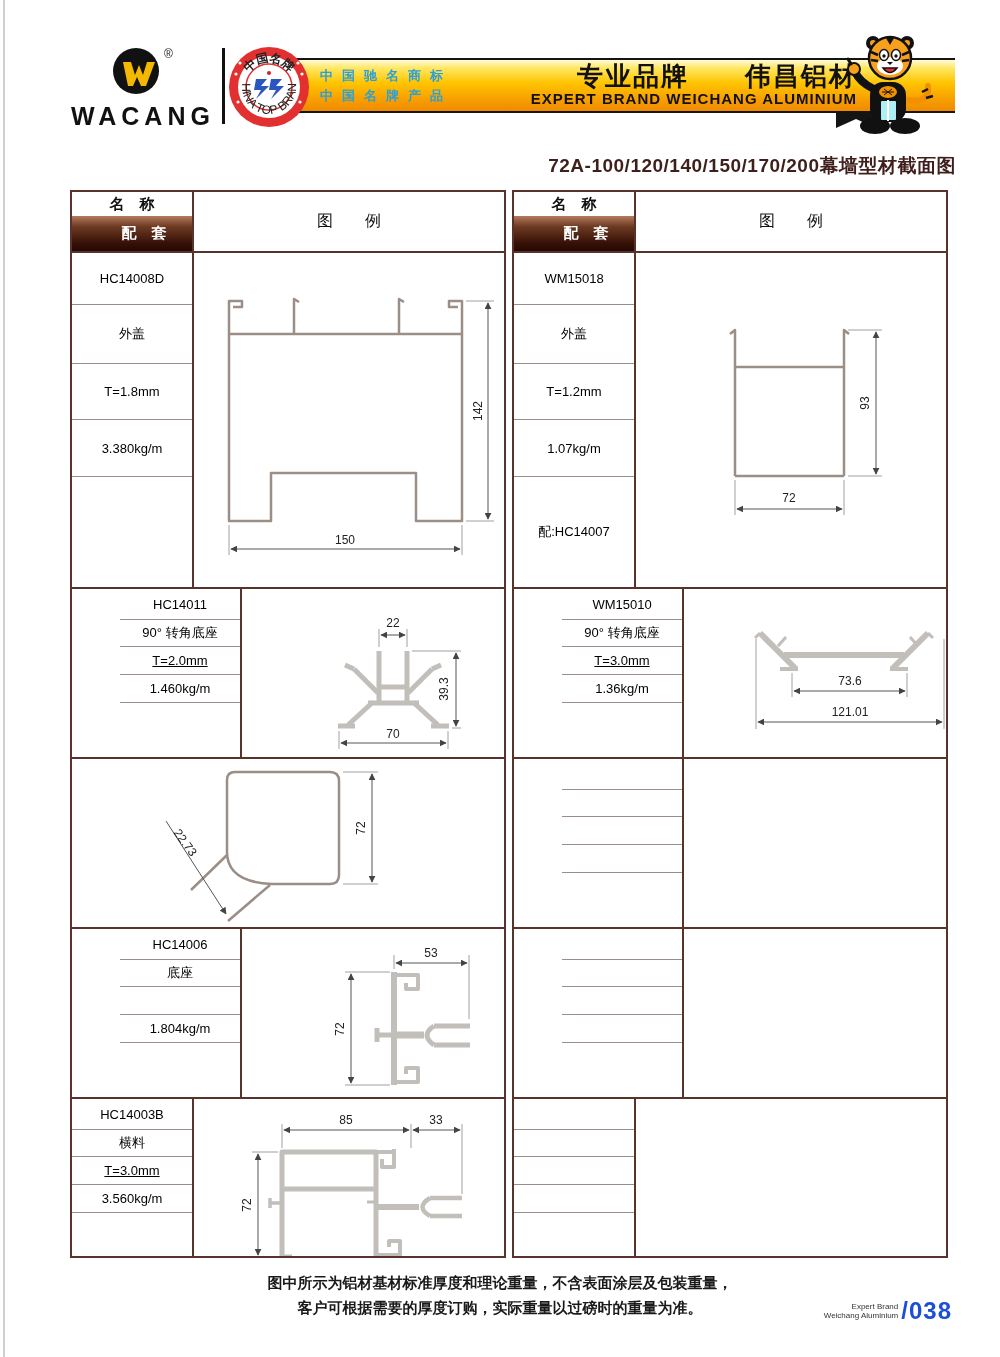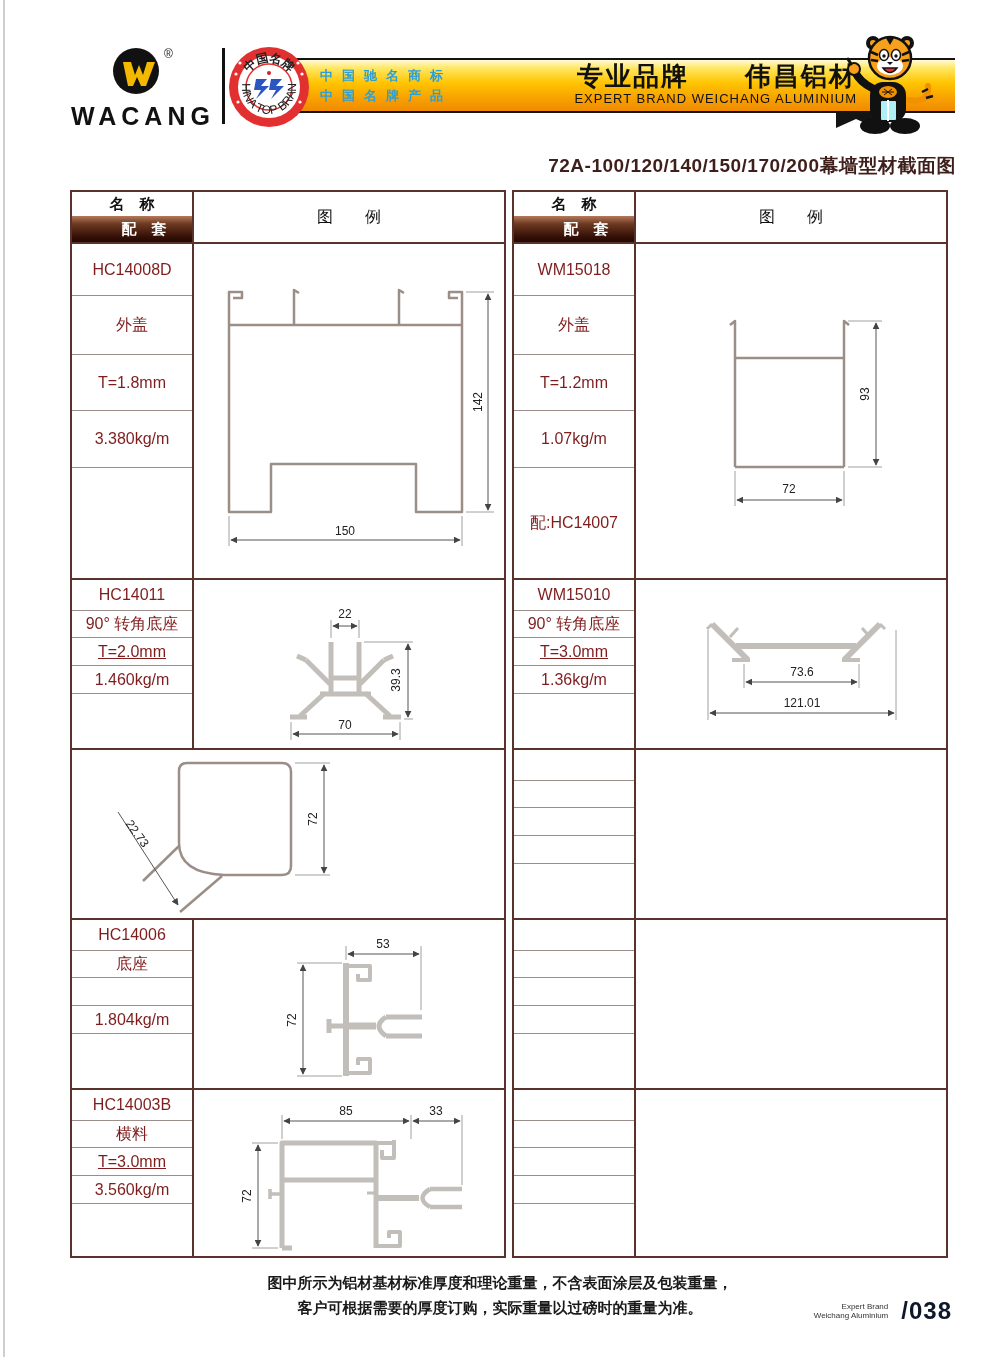--- a/index.html
+++ b/index.html
@@ -11,56 +11,56 @@
   .logo-mark{position:relative;height:56px;}
   .logo-text{font-size:25px;font-weight:bold;letter-spacing:5px;color:#111;margin-top:2px;}
   .divider{position:absolute;left:222px;top:48px;width:3px;height:76px;background:#111;}
   .badge{position:absolute;left:228px;top:46px;width:82px;height:82px;z-index:3;}
   .gold-band{position:absolute;left:262px;top:58px;width:693px;height:51px;z-index:1;
     background:linear-gradient(180deg,#fffbd8 0%,#ffe763 16%,#ffc400 45%,#f79e00 78%,#ef8a00 100%);
     border-top:2px solid #141414;border-bottom:2px solid #141414;}
   .band-cn{position:absolute;left:58px;top:6px;color:#2ba0d8;font-weight:bold;font-size:13px;letter-spacing:9px;line-height:20px;white-space:nowrap;}
   .band-center{position:absolute;left:225px;top:1px;width:370px;text-align:right;}
   .band-title{font-size:26px;font-weight:bold;color:#111;white-space:nowrap;letter-spacing:2px;line-height:30px;}
-  .band-sub{font-size:13px;font-weight:normal;color:#111;letter-spacing:1px;line-height:15px;}
+  .band-sub{font-size:15px;font-weight:bold;color:#111;letter-spacing:1px;line-height:15px;}
   .swallowtail{position:absolute;left:836px;top:113px;z-index:2;}
   .tiger{position:absolute;left:842px;top:30px;width:96px;height:106px;z-index:4;}
 
   .page-title{position:absolute;top:153px;right:44px;font-size:19px;font-weight:bold;color:#3f1f1b;letter-spacing:0.5px;}
 
   
   .ptable{position:absolute;top:190px;width:436px;height:1068px;border:2px solid #5a322c;background:#fff;box-sizing:border-box;display:flex;flex-direction:column;}
   .ptable.left{left:70px;} .ptable.right{left:512px;}
-  .thead{display:flex;height:50px;flex:none;}
+  .thead{display:flex;height:59px;flex:none;}
   .th-left{width:120px;flex:none;border-right:2px solid #5a322c;display:flex;flex-direction:column;}
   .th-name{height:24px;flex:none;display:flex;align-items:center;justify-content:center;font-size:15px;font-weight:bold;color:#111;}
   .th-match{flex:1;display:flex;align-items:center;justify-content:center;font-size:15px;font-weight:bold;color:#fff;
     background:linear-gradient(180deg,#b47a5c 0%,#6d3a22 30%,#340f06 80%,#230a04 100%);padding-left:24px;}
   .th-legend{flex:1;display:flex;align-items:center;justify-content:center;font-size:16px;color:#111;}
   .sec{display:flex;border-top:2px solid #5a322c;flex:none;}
-  .sec.s1{height:334px;} .sec.sm{height:168px;} .sec.last{flex:1;}
+  .sec.s1{height:334px;} .sec.sm{height:168px;padding-left:48px;} .sec.last{flex:1;}
   .lbl{width:120px;flex:none;border-right:2px solid #5a322c;display:flex;flex-direction:column;}
-  .lc{flex:none;border-bottom:1px solid #9b8d89;display:flex;align-items:center;justify-content:center;font-size:16px;color:#7f1d1d;white-space:nowrap;}
+  .lc{flex:none;border-bottom:1px solid #9b8d89;display:flex;align-items:center;justify-content:center;font-size:13px;color:#000000;white-space:nowrap;}
   .lc.endc{border-bottom:none;flex:1;}
   .s1 .r1{height:51px;} .s1 .r2{height:58px;} .s1 .r3{height:55px;} .s1 .r4{height:56px;}
   .sm .r1,.last .r1{height:30px;} .sm .r2,.last .r2{height:26px;} .sm .r3,.last .r3{height:27px;text-decoration:underline;} .sm .r4,.last .r4{height:27px;}
   .dia{flex:1;position:relative;overflow:hidden;}
   .dia svg{position:absolute;left:0;top:0;}
 
   svg text{font-family:"Liberation Sans",sans-serif;font-size:12px;fill:#222;}
   .wall{stroke:#9a8e86;stroke-width:2.5;fill:none;stroke-linejoin:round;}
   .thk{stroke:#c2beb9;fill:none;stroke-linejoin:round;}
   .dim{stroke:#555;stroke-width:1;fill:none;}
   .ext{stroke:#888;stroke-width:0.8;fill:none;}
 
   
   .foot-note{position:absolute;left:0;right:0;top:1270px;text-align:center;font-size:15px;color:#1a1a1a;line-height:25px;font-weight:bold;}
   .page-num-block{position:absolute;right:48px;top:1297px;display:flex;align-items:center;}
-  .page-brand{font-size:8px;color:#333;text-align:right;line-height:9px;margin-right:13px;}
-  .page-num{font-size:24px;font-weight:bold;color:#0f172a;letter-spacing:1px;}
+  .page-brand{font-size:8px;color:#333;text-align:right;line-height:9px;margin-right:3px;}
+  .page-num{font-size:24px;font-weight:bold;color:#1d4ed8;letter-spacing:1px;}
 </style>
 </head>
 <body>
 
 <svg width="0" height="0" style="position:absolute" aria-hidden="true">
   <defs>
     <marker id="arw" viewBox="0 0 10 10" refX="9" refY="5" markerWidth="7" markerHeight="7" orient="auto-start-reverse">
       <path d="M0,0 L10,5 L0,10 z" fill="#444"></path>
     </marker>
   </defs>

